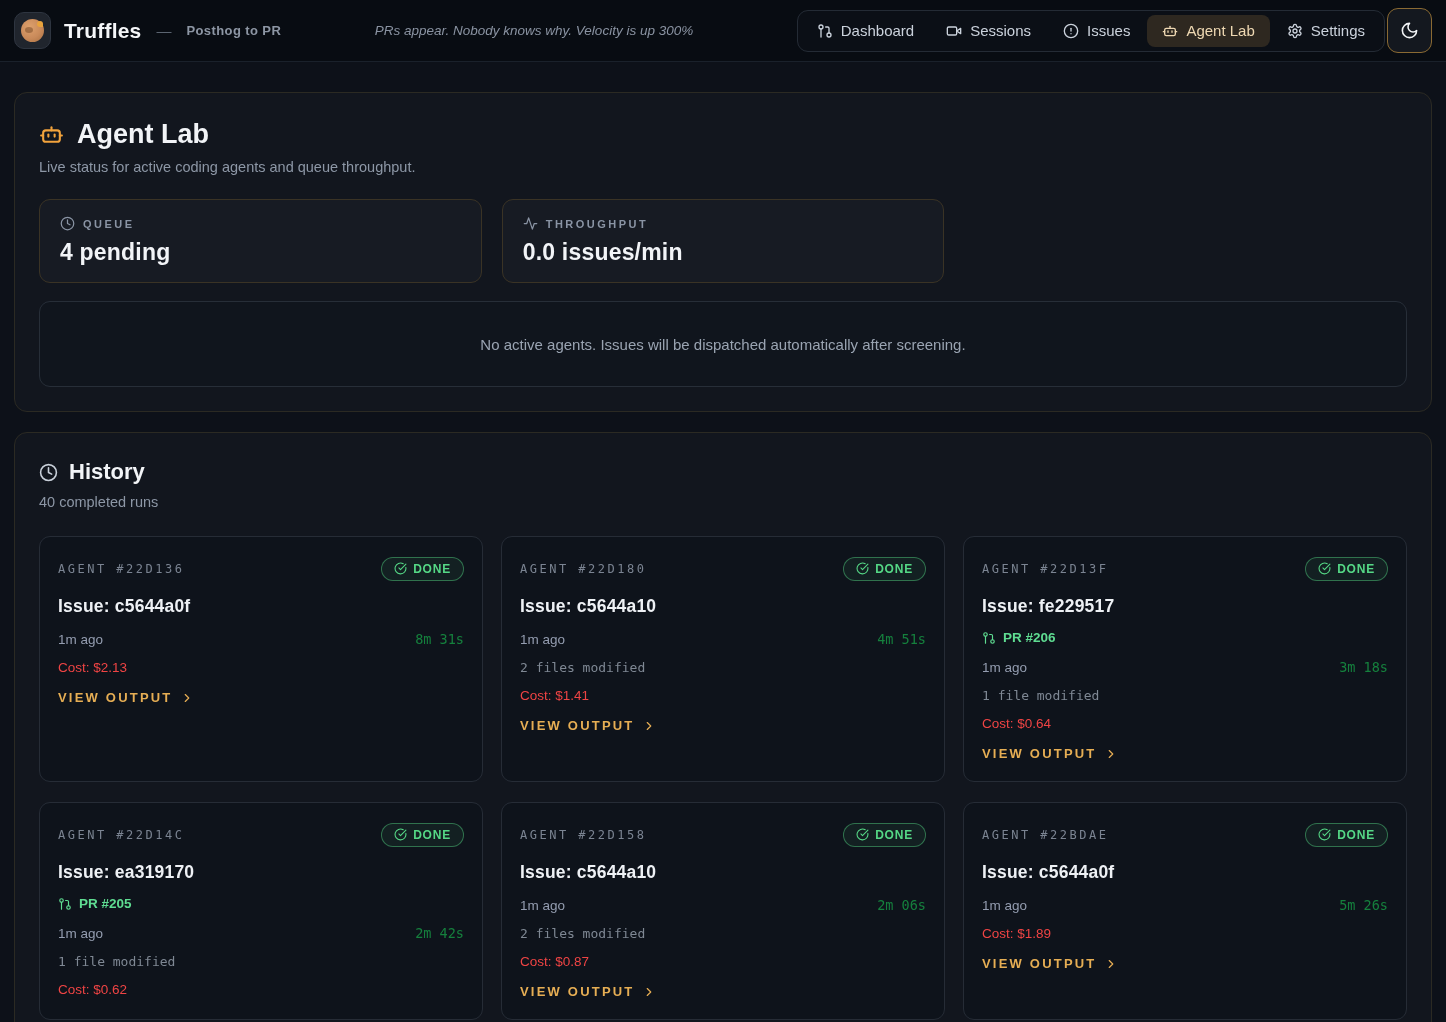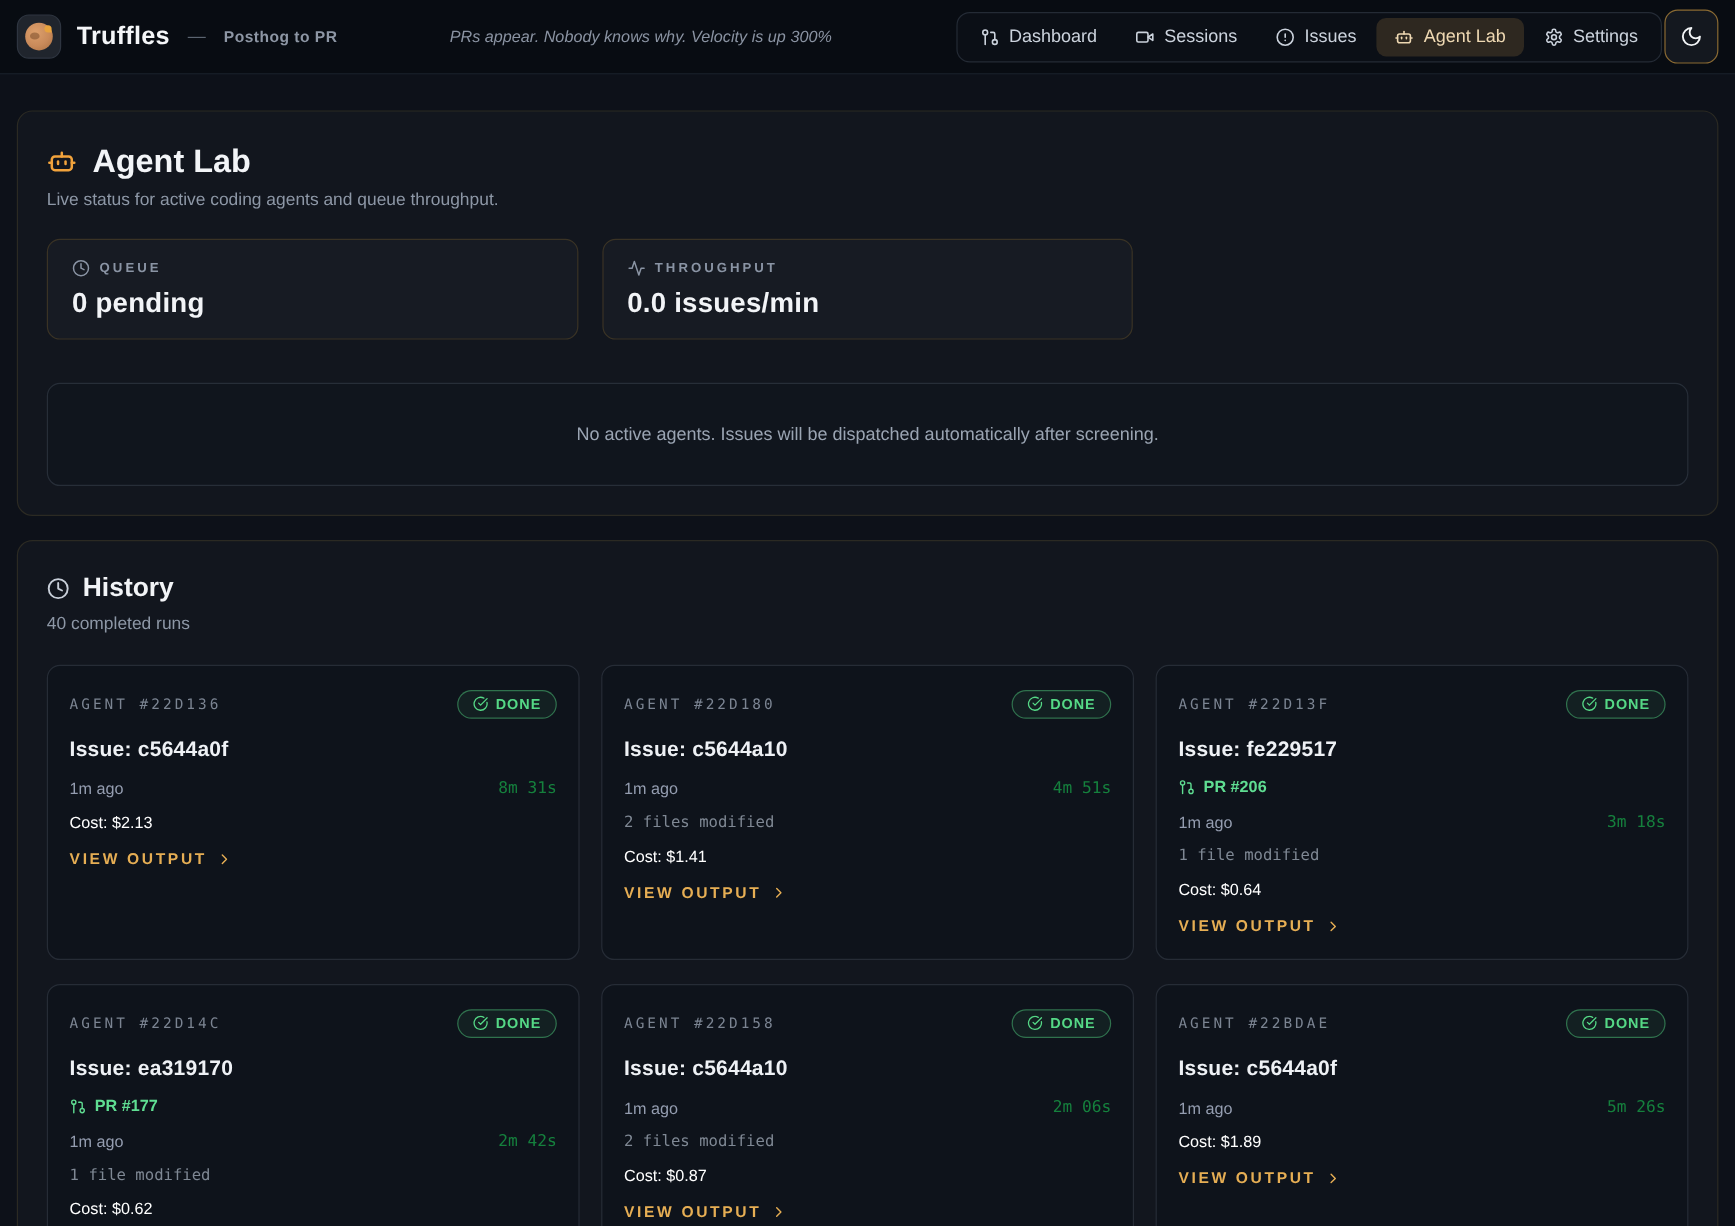--- a/index.html
+++ b/index.html
@@ -99,21 +99,21 @@
   .stat-label {
     display:flex; align-items:center; gap:8px;
     font-size:11px; font-weight:600; letter-spacing:2.5px;
     color:#8a94a4; text-transform:uppercase;
   }
   .stat-label .icon { font-size:15px; letter-spacing:0; }
   .stat-value { margin-top:8px; font-size:23px; font-weight:700; color:#f2f4f7; letter-spacing:.2px; }
 
   
   .empty {
-    margin-top:36px; height:86px;
+    margin-top:18px; height:86px;
     border:1px solid #272e38; border-radius:11px;
     background:#10151d;
     display:flex; align-items:center; justify-content:center;
     font-size:15px; color:#9aa4b2;
   }
 
   
   .runs { display:grid; grid-template-columns:repeat(3,1fr); gap:20px 18px; margin-top:26px; }
   .run-card {
     background:#0e131b; border:1px solid #262c36;
@@ -136,21 +136,21 @@
   .pr-link {
     display:flex; align-items:center; gap:7px; margin-top:13px;
     font-size:13.5px; font-weight:700; color:#5fdd92; cursor:pointer;
     text-decoration:none; width:max-content;
   }
   .pr-link .icon { font-size:14px; }
   .run-meta { display:flex; align-items:center; justify-content:space-between; margin-top:14px; }
   .ago { font-size:13.5px; color:#949db0; }
   .dur { font-family:"DejaVu Sans Mono", monospace; font-size:13.5px; color:#15803d; }
   .files { margin-top:13px; font-family:"DejaVu Sans Mono", monospace; font-size:13px; color:#7f8894; }
-  .cost { margin-top:13px; font-size:13.5px; color:#ffffff; }
+  .cost { margin-top:13px; font-size:13.5px; color:#ef4444; }
   .view-output {
     display:flex; gap:8px; margin-top:15px;
     font-size:13px; font-weight:700; letter-spacing:2.2px;
     color:#e6ae54; cursor:pointer; text-decoration:none; width:max-content;
   }
   .view-output .icon { font-size:14px; letter-spacing:0; }
 </style>
 </head>
 <body>
 
@@ -254,21 +254,21 @@
         <div class="stat-card">
           <div class="stat-label">
             <span class="icon">
               <svg viewBox="0 0 24 24" fill="none" stroke="currentColor" stroke-width="2" stroke-linecap="round" stroke-linejoin="round">
                 <circle cx="12" cy="12" r="10"></circle>
                 <polyline points="12 6 12 12 16 14"></polyline>
               </svg>
             </span>
             <span>QUEUE</span>
           </div>
-          <div class="stat-value">0 pending</div>
+          <div class="stat-value">4 pending</div>
         </div>
 
         <div class="stat-card">
           <div class="stat-label">
             <span class="icon">
               <svg viewBox="0 0 24 24" fill="none" stroke="currentColor" stroke-width="2" stroke-linecap="round" stroke-linejoin="round">
                 <path d="M22 12h-4l-3 9L9 3l-3 9H2"></path>
               </svg>
             </span>
             <span>THROUGHPUT</span>
@@ -411,21 +411,21 @@
           <h3 class="run-title">Issue: ea319170</h3>
           <a class="pr-link">
             <span class="icon">
               <svg viewBox="0 0 24 24" fill="none" stroke="currentColor" stroke-width="2" stroke-linecap="round" stroke-linejoin="round">
                 <circle cx="6" cy="6" r="3"></circle>
                 <circle cx="18" cy="18" r="3"></circle>
                 <path d="M13 6h3a2 2 0 0 1 2 2v7"></path>
                 <line x1="6" y1="9" x2="6" y2="21"></line>
               </svg>
             </span>
-            <span>PR #177</span>
+            <span>PR #205</span>
           </a>
           <div class="run-meta">
             <span class="ago">1m ago</span>
             <span class="dur">2m 42s</span>
           </div>
           <div class="files">1 file modified</div>
           <div class="cost">Cost: $0.62</div>
 
         </article>
 

